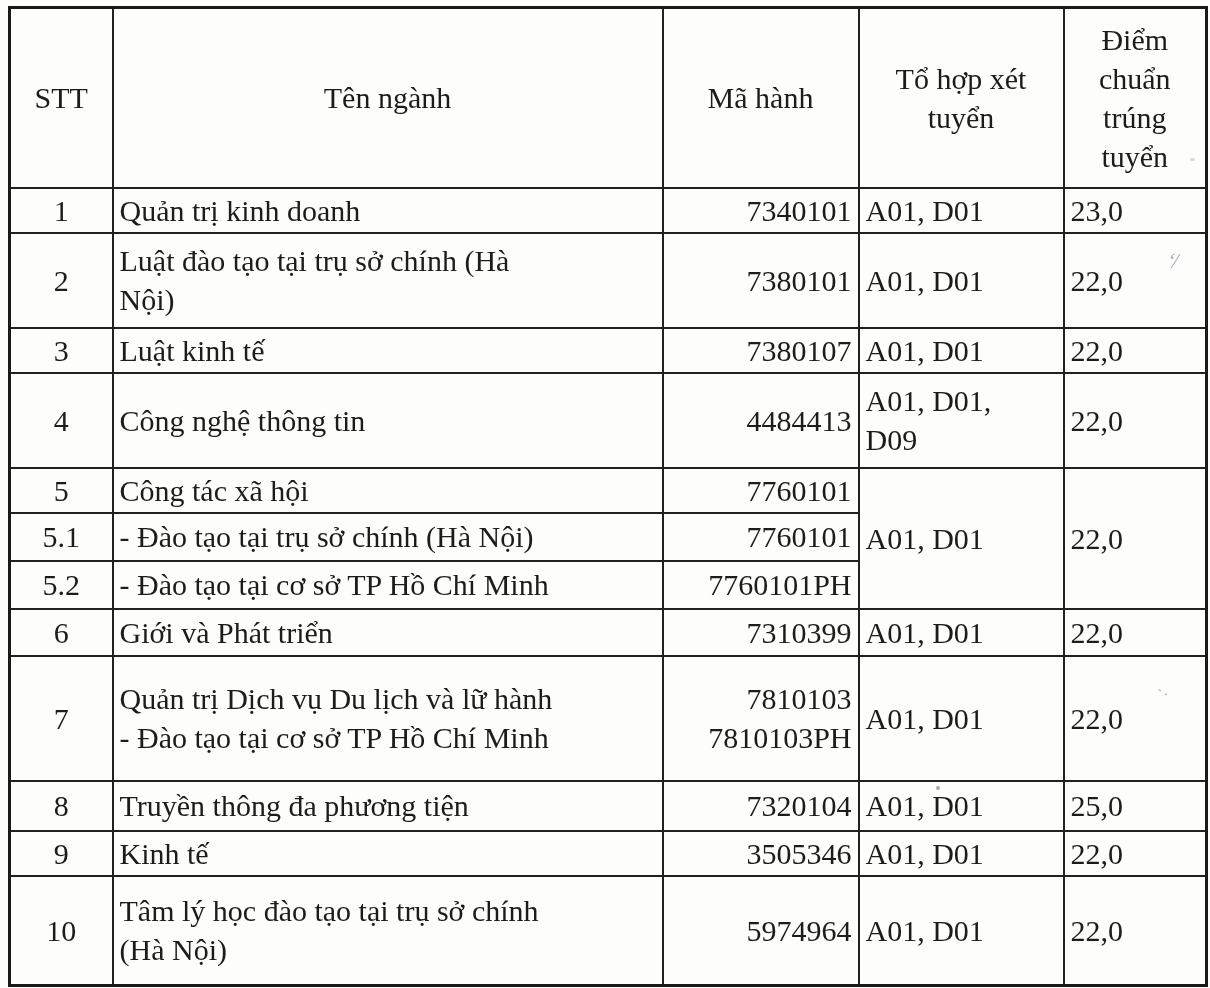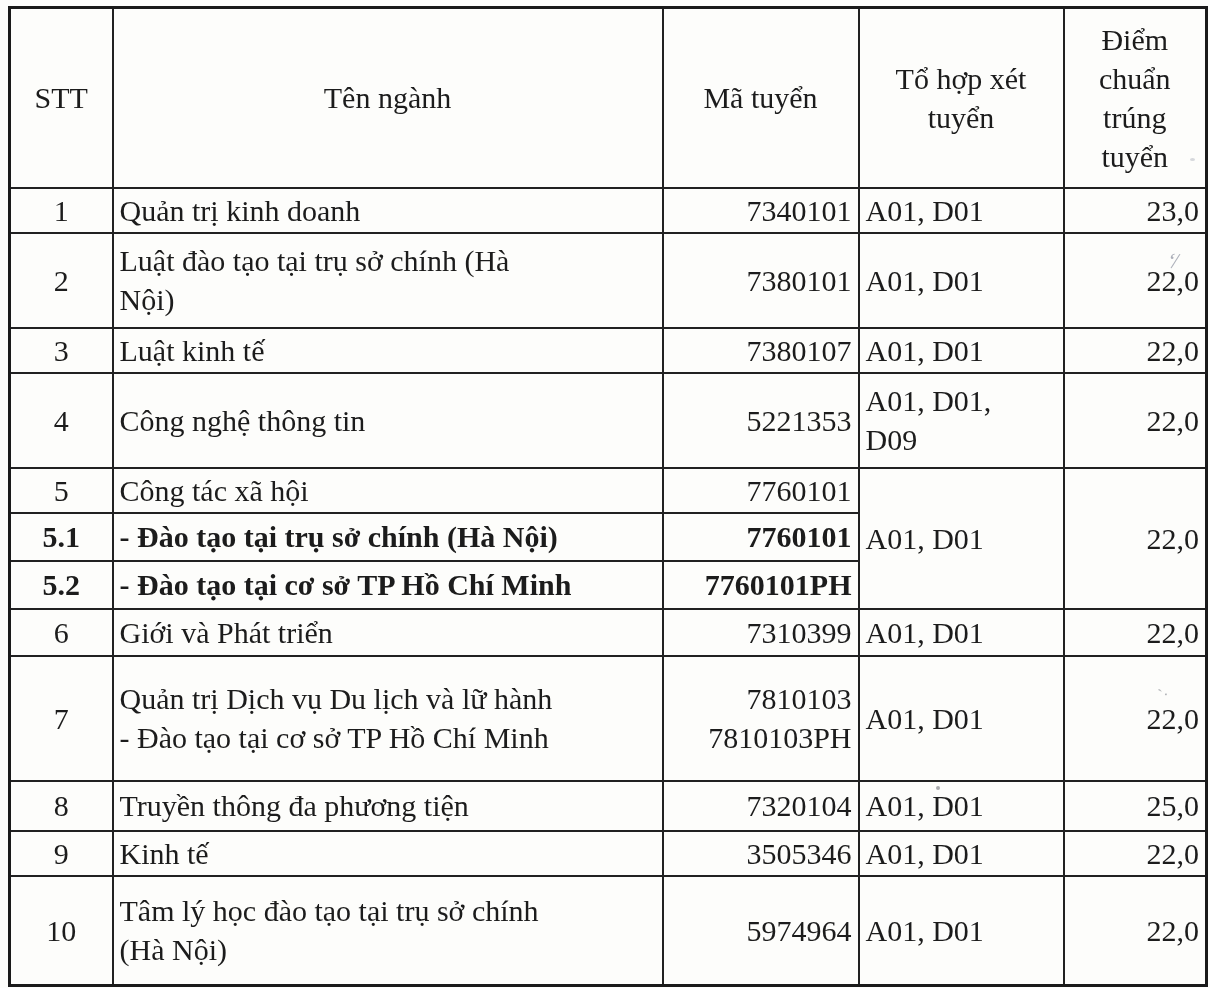--- a/index.html
+++ b/index.html
@@ -44,30 +44,30 @@
   th.hdr {
     font-weight: normal;
     font-size: 31px;
     text-align: center;
     line-height: 1.25;
   }
   td.c-stt   { text-align: center; }
   td.c-name  { text-align: left; padding-left: 12px; padding-right: 8px; margin-top: 34px; }
   td.c-code  { text-align: right; }
   td.c-tohop { }
-  td.c-diem  { text-align: right; }
+  td.c-diem  { text-align: left; }
   .col-stt   { width: 103px; }
   .col-name  { width: 550px; }
   .col-code  { width: 196px; }
   .col-tohop { width: 205px; }
   .col-diem  { width: 143px; }
   tr.h-hdr  { height: 180px; }
   tr.h-45   { height: 45px; }
   tr.h-47   { height: 47px; }
-  tr.h-48   { height: 48px; font-weight: bold; }
+  tr.h-48   { height: 48px; }
   tr.h-50   { height: 50px; }
   tr.h-95   { height: 95px; }
   tr.h-110  { height: 110px; }
   tr.h-125  { height: 125px; }
   
   .artifact {
     position: absolute;
     pointer-events: none;
     color: #6d7285;
     font-size: 20px;
@@ -111,21 +111,21 @@
       <col class="col-name">
       <col class="col-code">
       <col class="col-tohop">
       <col class="col-diem">
     </colgroup>
 
     <tbody>
         <tr class="h-hdr">
       <th class="hdr">STT</th>
       <th class="hdr">Tên ngành</th>
-      <th class="hdr">Mã tuyển</th>
+      <th class="hdr">Mã hành</th>
       <th class="hdr">Tổ hợp xét tuyển</th>
       <th class="hdr">Điểm chuẩn trúng tuyển</th>
     </tr>
 
     <tr class="h-45">
       <td class="c-stt">1</td>
       <td class="c-name">
             <div>Quản trị kinh doanh</div>
           </td>
       <td class="c-code">
@@ -165,21 +165,21 @@
           </td>
       <td class="c-diem">22,0</td>
     </tr>
 
     <tr class="h-95">
       <td class="c-stt">4</td>
       <td class="c-name">
             <div>Công nghệ thông tin</div>
           </td>
       <td class="c-code">
-            <div>5221353</div>
+            <div>4484413</div>
           </td>
       <td class="c-tohop">
         <div>A01, D01,</div>
         <div>D09</div>
       </td>
       <td class="c-diem">22,0</td>
     </tr>
 
     <tr class="h-45">
       <td class="c-stt">5</td>

